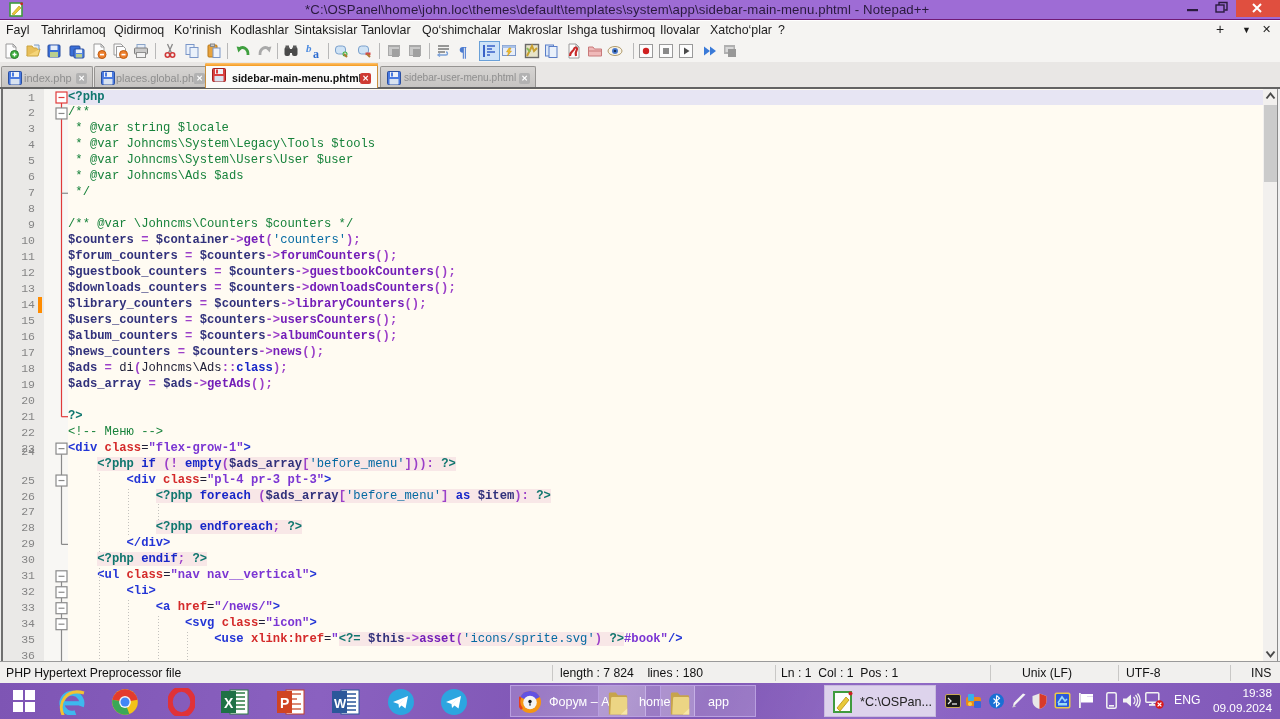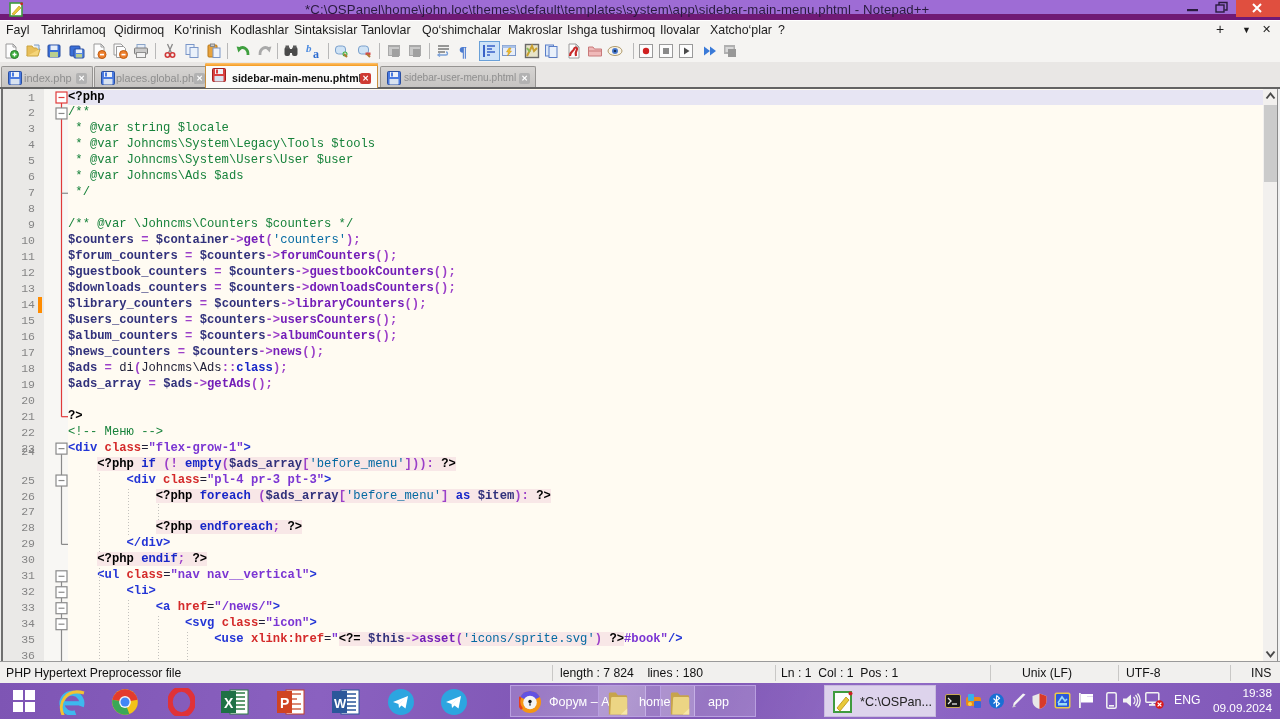--- a/index.html
+++ b/index.html
@@ -1,20 +1,20 @@
 <!DOCTYPE html>
 <html><head>
 <meta charset="utf-8">
 <style>
 * { margin:0; padding:0; box-sizing:border-box; }
 html,body { width:1280px; height:719px; overflow:hidden; font-family:"Liberation Sans", sans-serif; }
 #screen { position:relative; width:1280px; height:719px; background:#fff; }
 
 
-#titlebar { position:absolute; left:0; top:0; width:1280px; height:20px; background:#9e6cd5; border-bottom:6px solid #701a75; }
+#titlebar { position:absolute; left:0; top:0; width:1280px; height:20px; background:#9e6cd5; border-bottom:1px solid #701a75; }
 #titletext { position:absolute; left:305px; top:2px; font-size:13.2px; letter-spacing:0.12px; color:#2a1a3e; white-space:nowrap; }
 #tbtns { position:absolute; right:0; top:0; height:17px; }
 .tbtn { position:absolute; top:0; height:17px; width:29px; }
 #btnmin { right:73px; } #btnrest { right:44px; }
 #btnclose { right:0; width:44px; background:#e04f3f; }
 
 #menubar { position:absolute; left:0; top:21px; width:1280px; height:19px; background:#f5f4f2; }
 #menubar span { position:absolute; top:2px; font-size:12.4px; color:#1c1c1c; white-space:nowrap; }
 
 #toolbar { position:absolute; left:0; top:40px; width:1280px; height:22px; background:#f5f4f2; }
@@ -40,21 +40,21 @@
 .hl { background:#e7e5f3; }
 .v { color:#31317b; font-weight:bold; }
 .o { color:#9b3fc8; font-weight:bold; }
 .f { color:#731db8; font-weight:bold; }
 .k { color:#1726c8; font-weight:bold; }
 .s { color:#0369a1; }
 .c { color:#17823b; }
 .t { color:#2335d6; font-weight:bold; }
 .a { color:#d42a2a; font-weight:bold; }
 .w { color:#7b35d3; font-weight:bold; }
-.q { color:#000000; font-weight:bold; }
+.q { color:#0f766e; font-weight:bold; }
 .php { background:#f8e7e7; }
 .d { color:#202038; }
 #vscroll { position:absolute; right:2px; top:0; width:15px; height:572px; background:#f2f0ee; }
 #vthumb { position:absolute; left:1px; right:1px; top:16px; height:77px; background:#cbcbcb; }
 
 #statusbar { position:absolute; left:0; top:661px; width:1280px; height:22px; background:#f1f0ee; border-top:1px solid #9a9a9a; }
 #statusbar span { position:absolute; top:4px; font-size:12.2px; color:#111; white-space:nowrap; }
 #statusbar i { position:absolute; top:3px; width:1px; height:16px; background:#c9c8c6; }
 
 #taskbar { position:absolute; left:0; top:683px; width:1280px; height:36px; background:linear-gradient(100deg,#7e55b4 0%,#8a61c0 25%,#7d54b2 50%,#8c64c4 75%,#8159b8 100%); }

